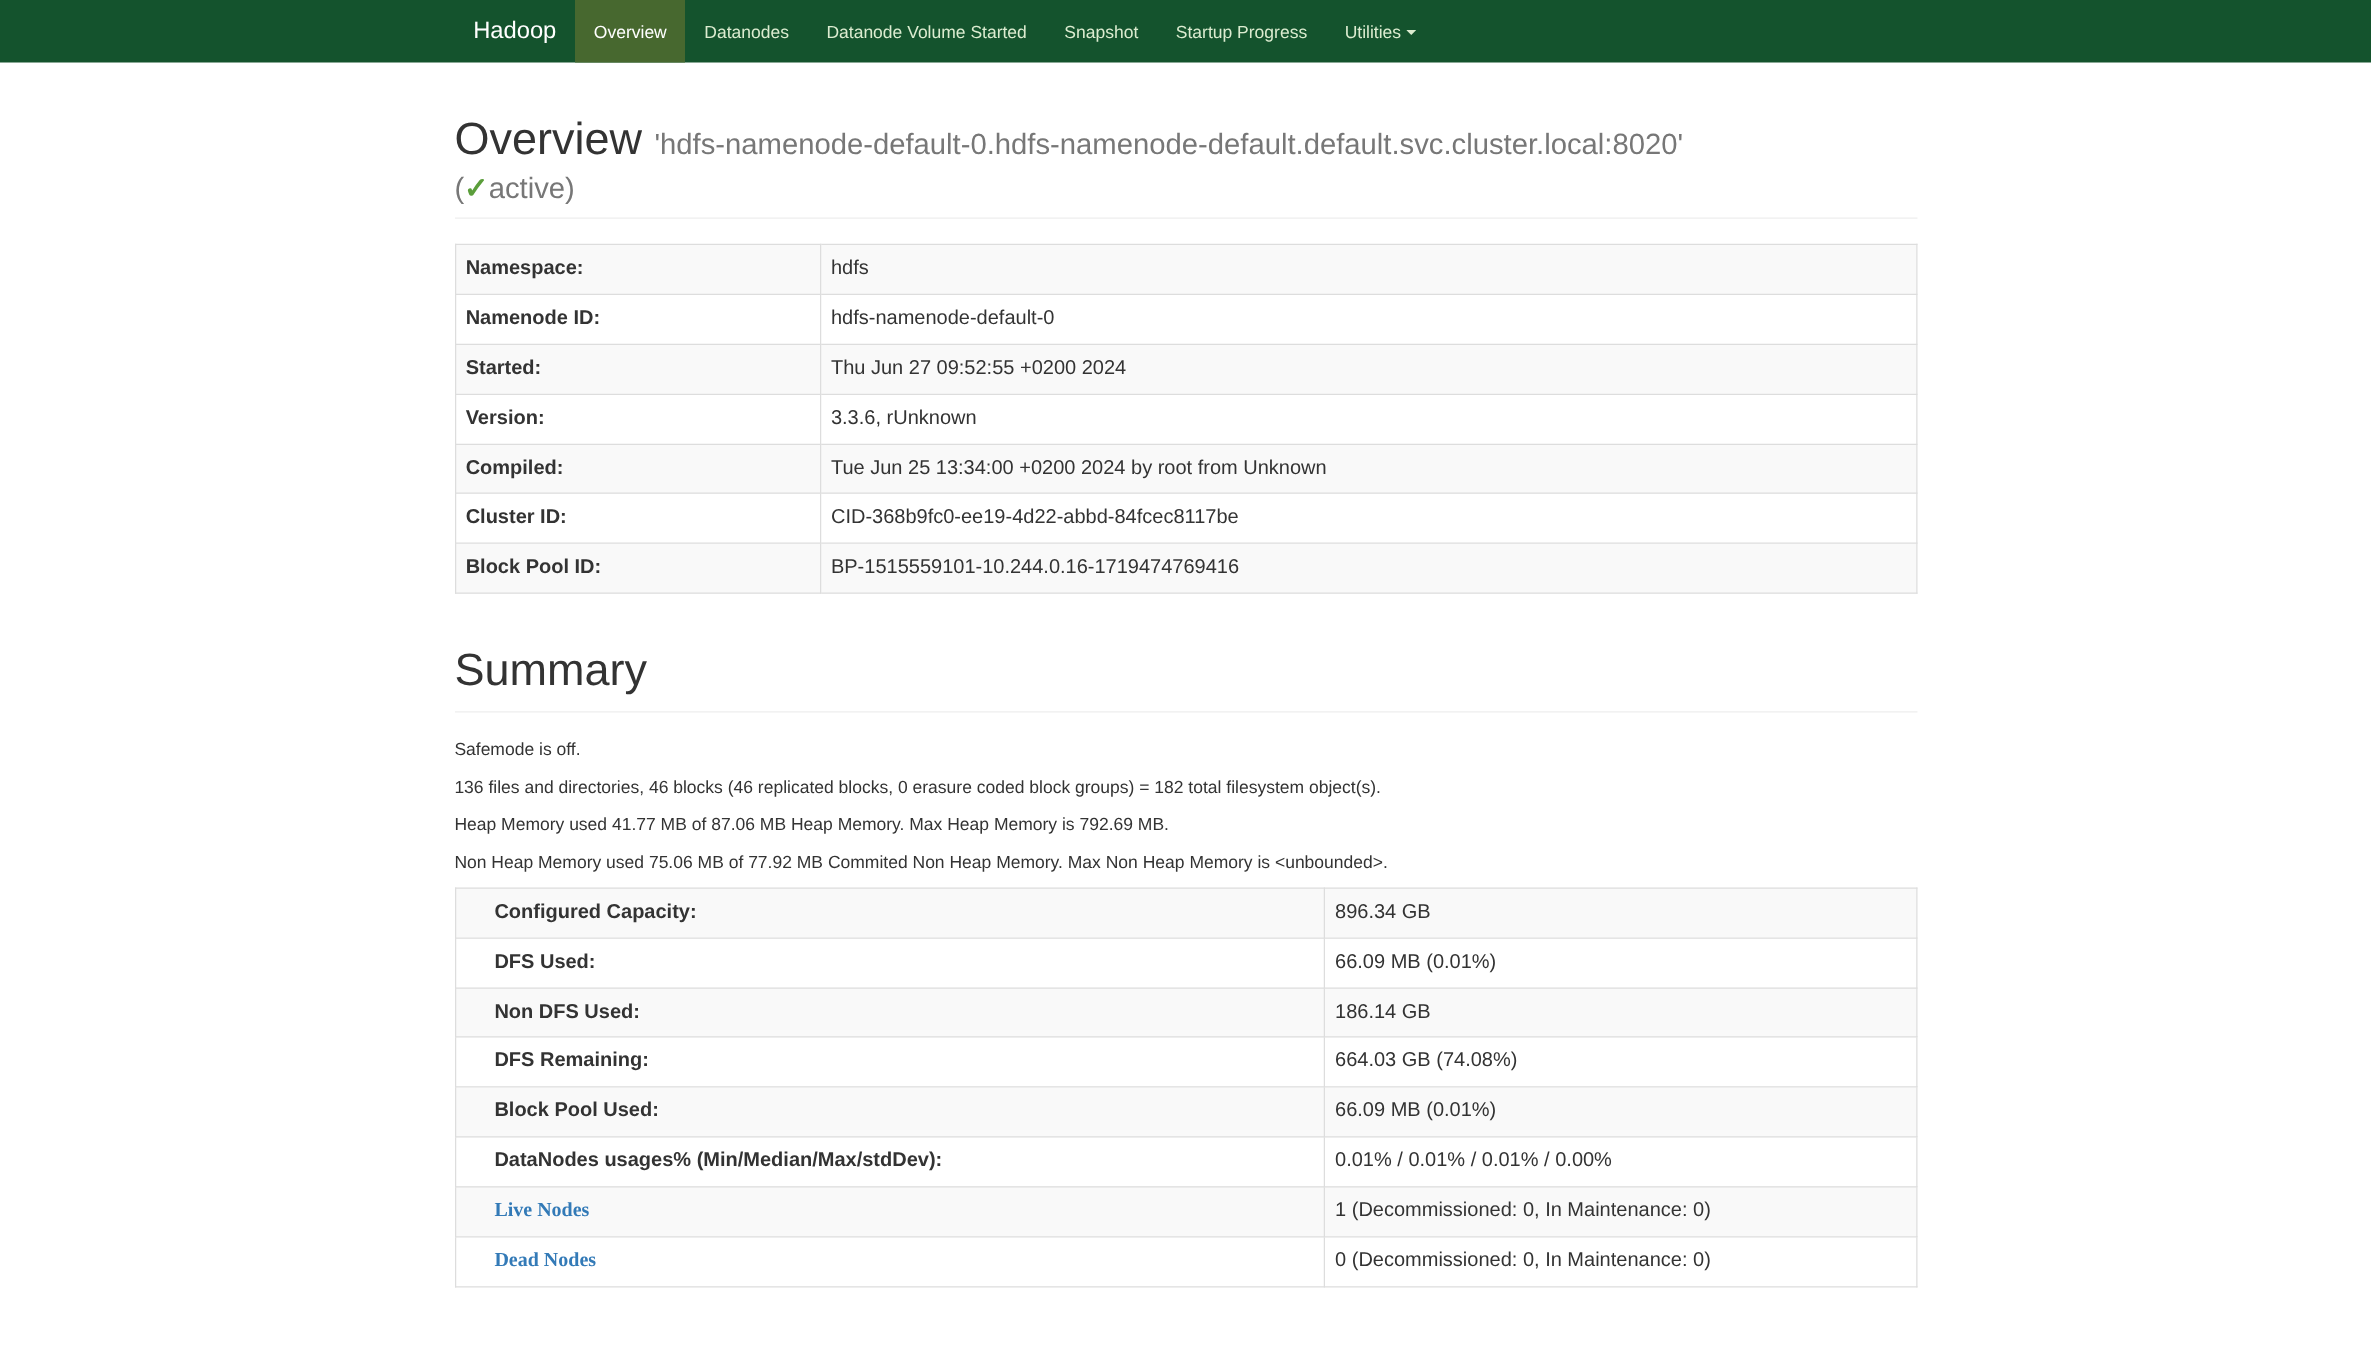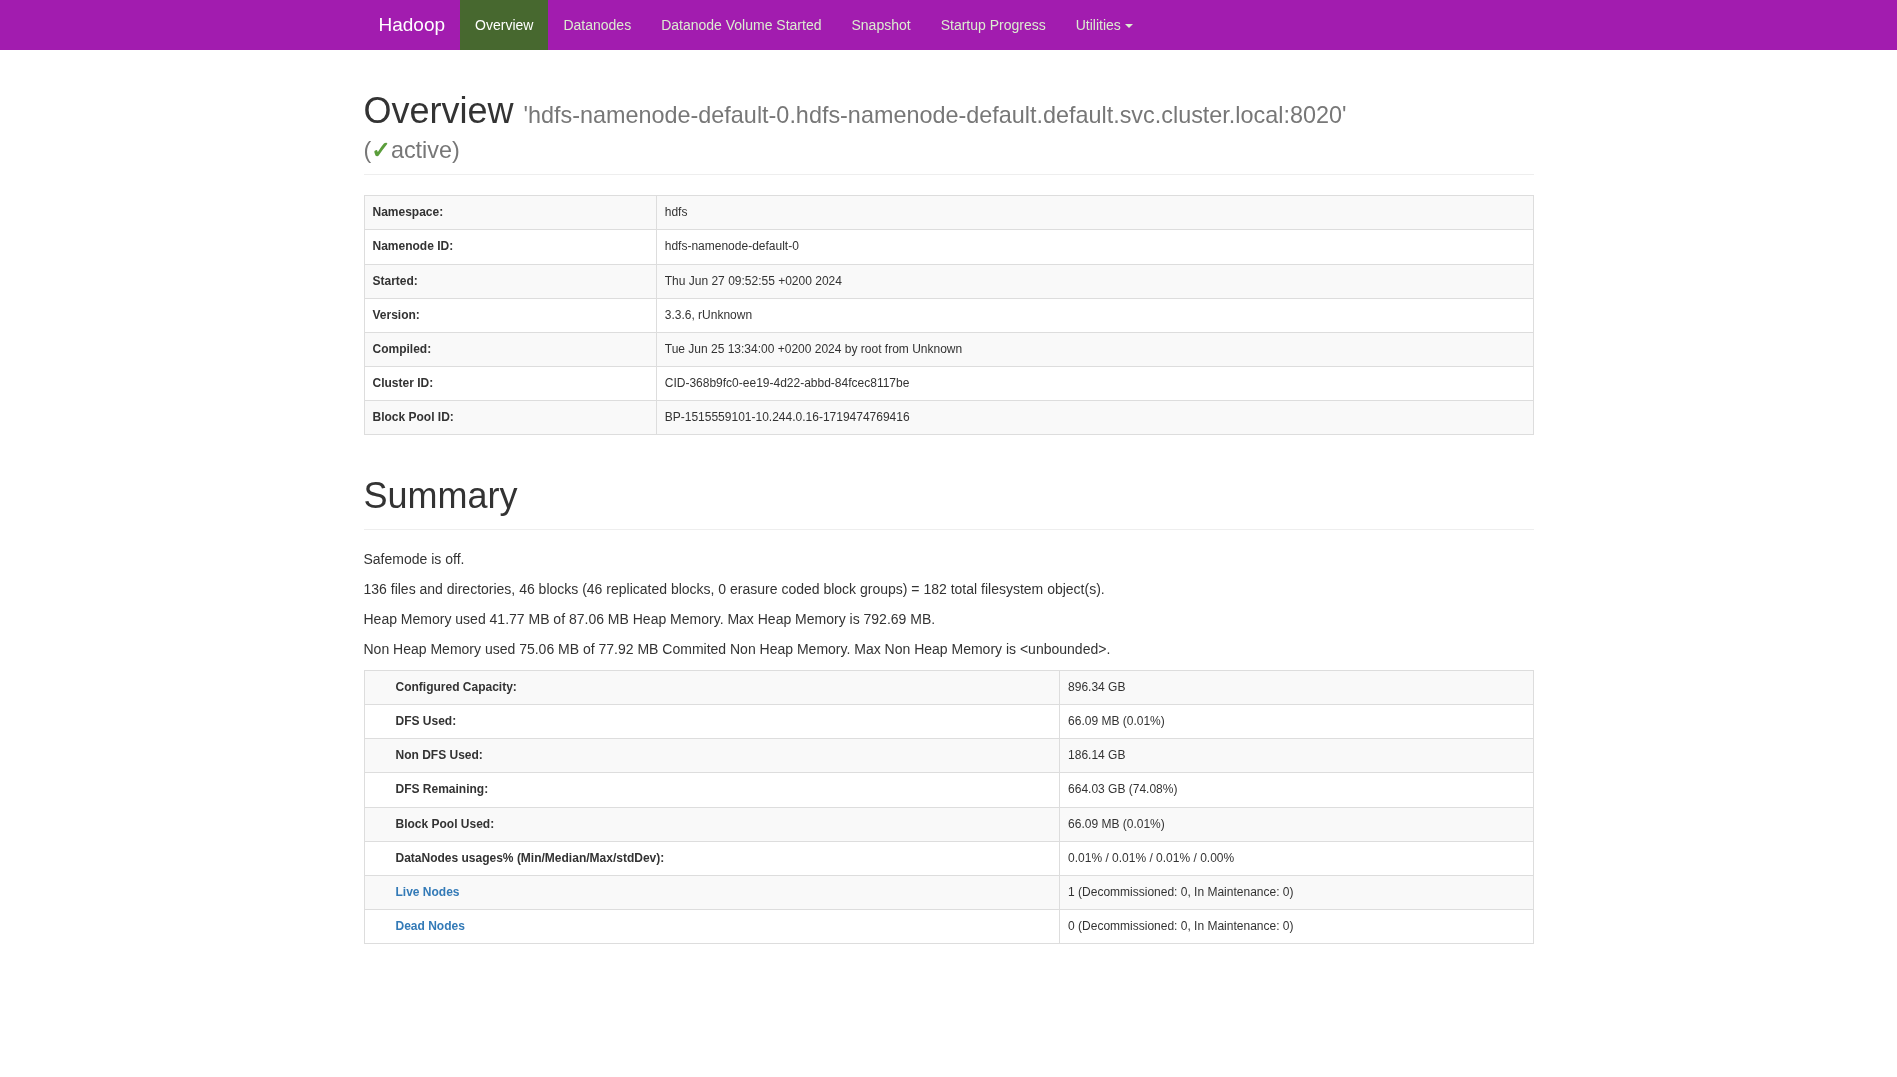--- a/index.html
+++ b/index.html
@@ -6,21 +6,21 @@
   html, body { margin: 0; padding: 0; }
   body {
     width: 1897px; height: 1077px; overflow: hidden;
     background: #fff; color: #333;
     font-family: "Liberation Sans", sans-serif;
     font-size: 14px; line-height: 1.42857;
   }
   .container { width: 1200px; margin: 0 auto; padding: 0 15px; }
 
   
-  .navbar { background: #a21caf; height: 50px; margin-bottom: 20px; }
+  .navbar { background: #14532d; height: 50px; margin-bottom: 20px; }
   .navbar .container { height: 50px; }
   .navbar-brand {
     float: left; padding: 13px 15px; color: #fff;
     font-size: 19px; line-height: 24px; text-decoration: none; cursor: pointer;
   }
   .navbar-nav { margin: 0; padding: 0; list-style: none; float: left; }
   .navbar-nav li { float: left; }
   .navbar-nav a {
     display: block; padding: 15px; color: #dcecd0; font-size: 14px;
     line-height: 20px; text-decoration: none; cursor: pointer;
@@ -36,27 +36,27 @@
   .page-header { padding-bottom: 9px; margin: 38px 0 20px; border-bottom: 1px solid #eee; }
   h1 { margin: 0; font-size: 36px; font-weight: 400; line-height: 1.3; color: #333; }
   h1 small { font-size: 65%; font-weight: 400; color: #777; }
   .state-line { display: block; }
   .check-icon { color: #5b9e3b; font-weight: bold; }
 
   
   table { width: 100%; border-collapse: collapse; margin-bottom: 20px; border: 1px solid #ddd; }
   th, td {
     padding: 8px; border: 1px solid #ddd; text-align: left;
-    vertical-align: top; line-height: 1.42857; font-size: 12px;
+    vertical-align: top; line-height: 1.42857; font-size: 16px;
   }
   th { font-weight: bold; }
   tbody tr:nth-child(odd) { background: #f9f9f9; }
   #info-table th { width: 25%; }
   #summary-table th { width: 59.5%; padding-left: 31px; }
-  a.cell-link { color: #337ab7; text-decoration: none; font-weight: bold; cursor: pointer; }
+  a.cell-link { color: #337ab7; text-decoration: none; font-weight: bold; cursor: pointer; font-family: Liberation Serif, serif; }
 
   
   .summary-lines p { margin: 0 0 10px; }
 </style>
 </head>
 <body>
 
 <nav class="navbar">
   <div class="container">
     <a class="navbar-brand">Hadoop</a>

